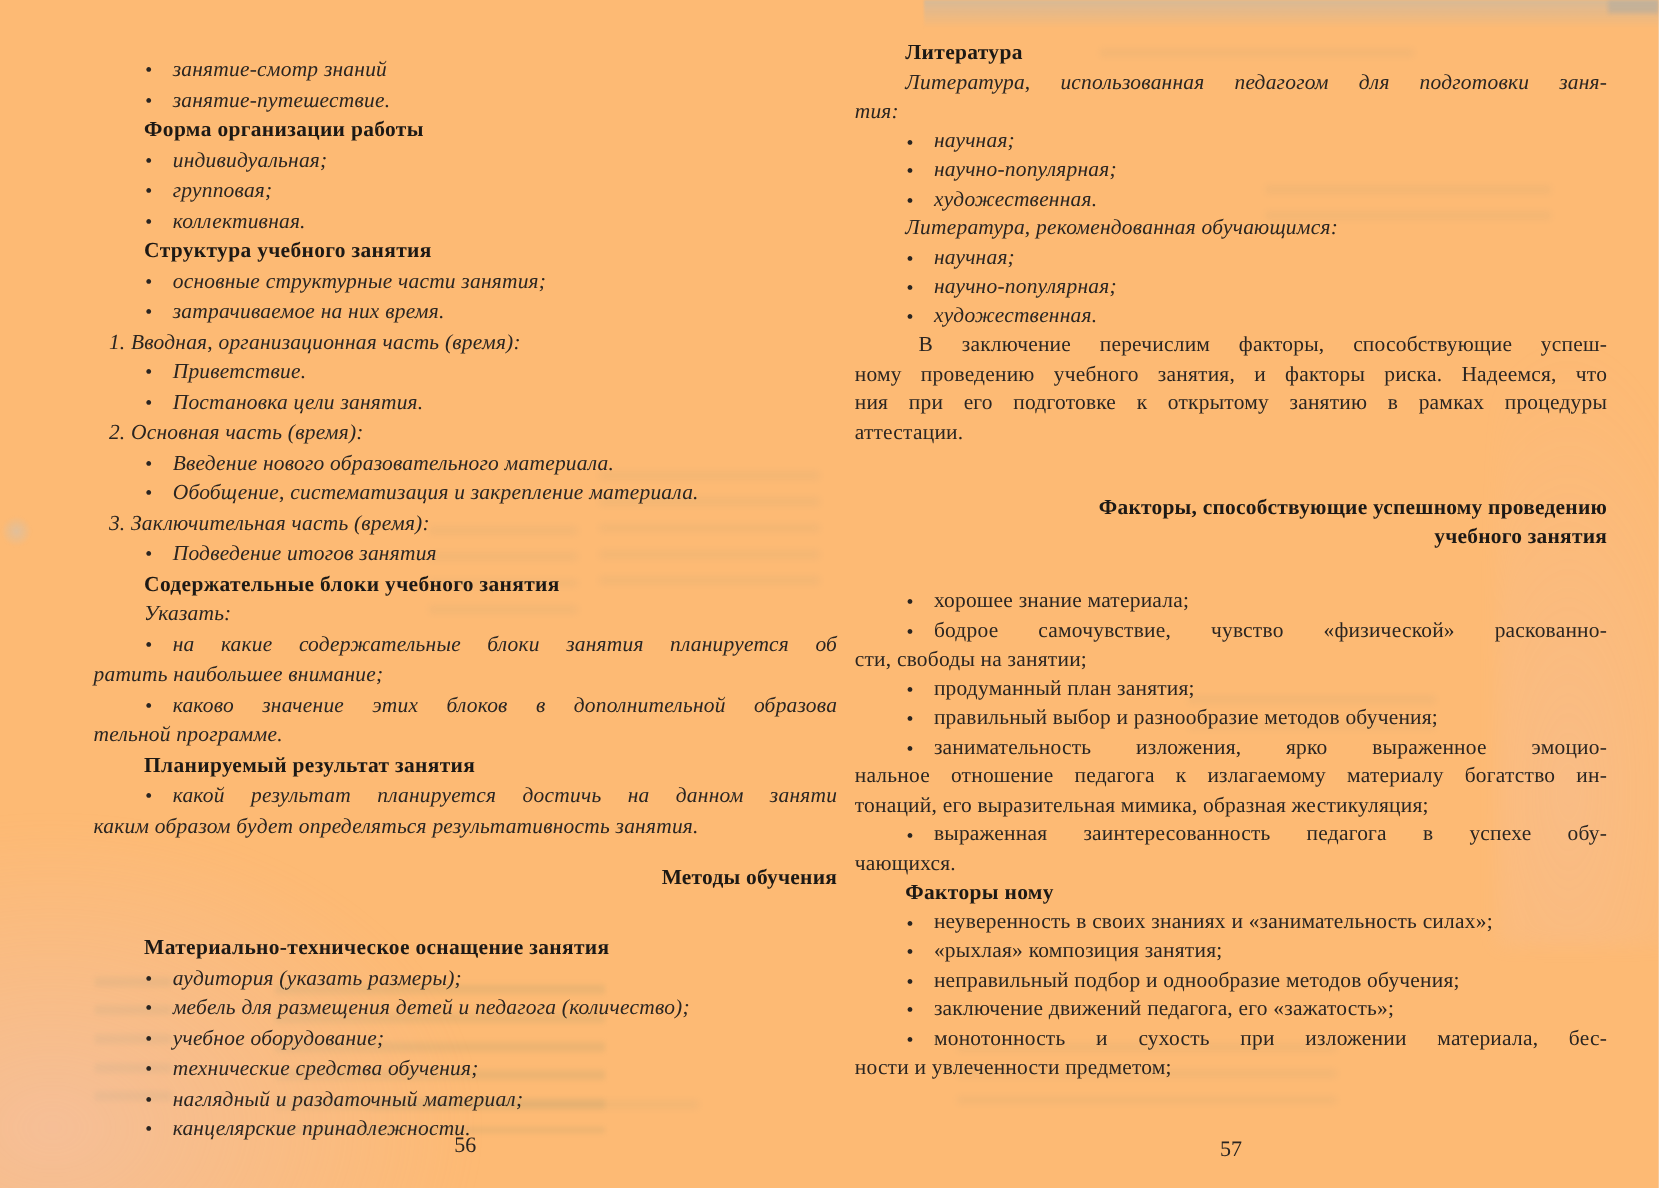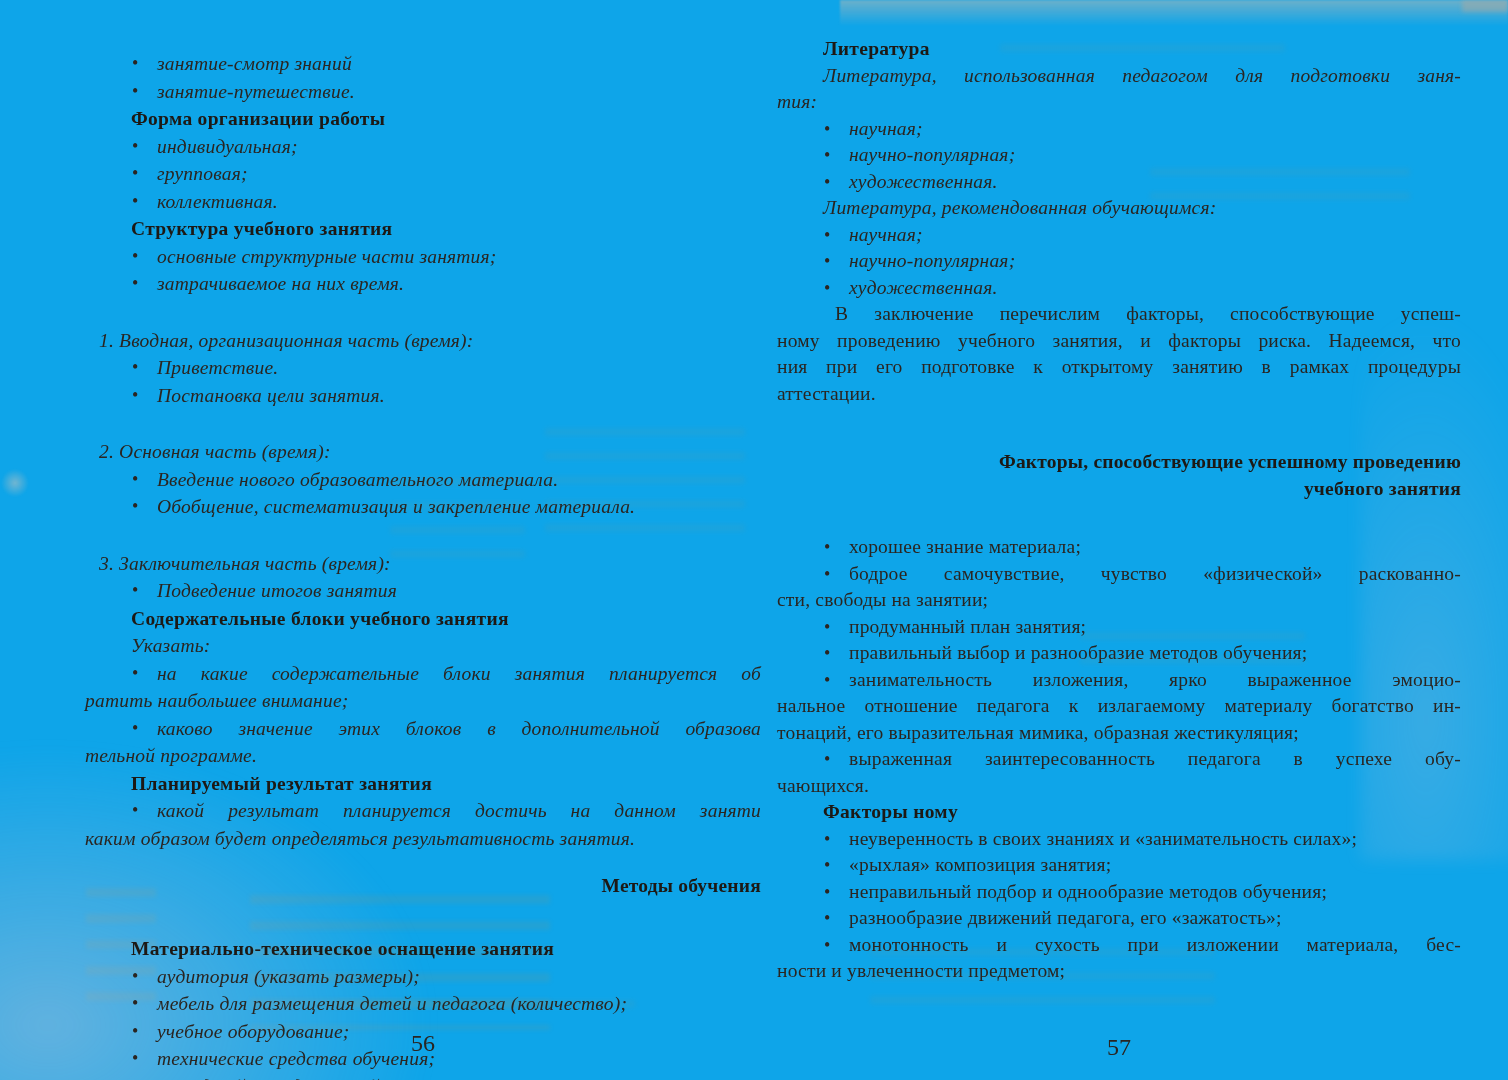--- a/index.html
+++ b/index.html
@@ -1,55 +1,55 @@
 <!DOCTYPE html>
 <html><head>
 <meta charset="utf-8">
 <style>
   * { margin:0; padding:0; box-sizing:border-box; }
   html,body { background:#e9e8e4; }
   .scan {
     position:relative; width:1508px; height:1080px;
-    background:#0ea5e9; overflow:hidden;
+    background:#fdba74; overflow:hidden;
     font-family:"Liberation Serif", serif;
     color:#2a2521;
   }
   
   .col { position:absolute; }
   .col-left  { left:85px;  top:50px; width:676px; }
   .col-left  .line { line-height:27.5px; }
   .col-right { left:777px; top:36px; width:684px; }
   .col-right .line { line-height:26.5px; }
 
   .line { font-size:19.5px; letter-spacing:.2px; }
   .block.it .line { font-style:italic; }
 
   
   .bullet-f { position:relative; padding-left:72px; }
   .bullet-f::before {
     content:"\2022"; position:absolute; left:47px; top:0;
     font-style:normal; font-size:18px;
   }
-  .num-f    { padding-left:14px;margin-top:29px; }
+  .num-f    { padding-left:14px; }
   .head-f   { padding-left:46px; font-weight:bold; font-style:normal !important;
               font-family:"Liberation Serif", serif; color:#1d1915; letter-spacing:.3px; }
   .lead-f   { padding-left:46px; }
   .plain-f  { padding-left:58px; }
   .cont     { padding-left:0; }
 
   
   .j { text-align:justify; text-align-last:justify; }
 
   
   .block.center .line {
     text-align:right; font-weight:bold; font-style:normal; color:#1d1915;
   }
 
   .page-number {
-    position:absolute; font-size:24px; color:#2a2521;
+    position:absolute; font-size:20px; color:#2a2521;
     width:676px; text-align:center; font-family:"Liberation Serif", serif;
   }
   .pn-left  { left:85px;  top:1030px; }
   .pn-right { left:777px; top:1034px; width:684px; }
 
   
   .ghost { position:absolute; pointer-events:none; }
   .g-olive {
     background:repeating-linear-gradient(180deg,
       rgba(148,146,104,.30) 0 9px, rgba(148,146,104,0) 9px 26px);
@@ -264,21 +264,21 @@
       <div class="block bullet">
         <div class="line first bullet-f">неуверенность в своих знаниях и «занимательность силах»;</div>
       </div>
       <div class="block bullet">
         <div class="line first bullet-f">«рыхлая» композиция занятия;</div>
       </div>
       <div class="block bullet">
         <div class="line first bullet-f">неправильный подбор и однообразие методов обучения;</div>
       </div>
       <div class="block bullet">
-        <div class="line first bullet-f">разнообразие движений педагога, его «зажатость»;</div>
+        <div class="line first bullet-f">заключение движений педагога, его «зажатость»;</div>
       </div>
       <div class="block bullet">
         <div class="line first bullet-f j">монотонность и сухость при изложении материала, бес-</div>
         <div class="line cont">ности и увлеченности предметом;</div>
       </div>
     </div>
 
   <div class="page-number pn-left">56</div>
   <div class="page-number pn-right">57</div>
 

